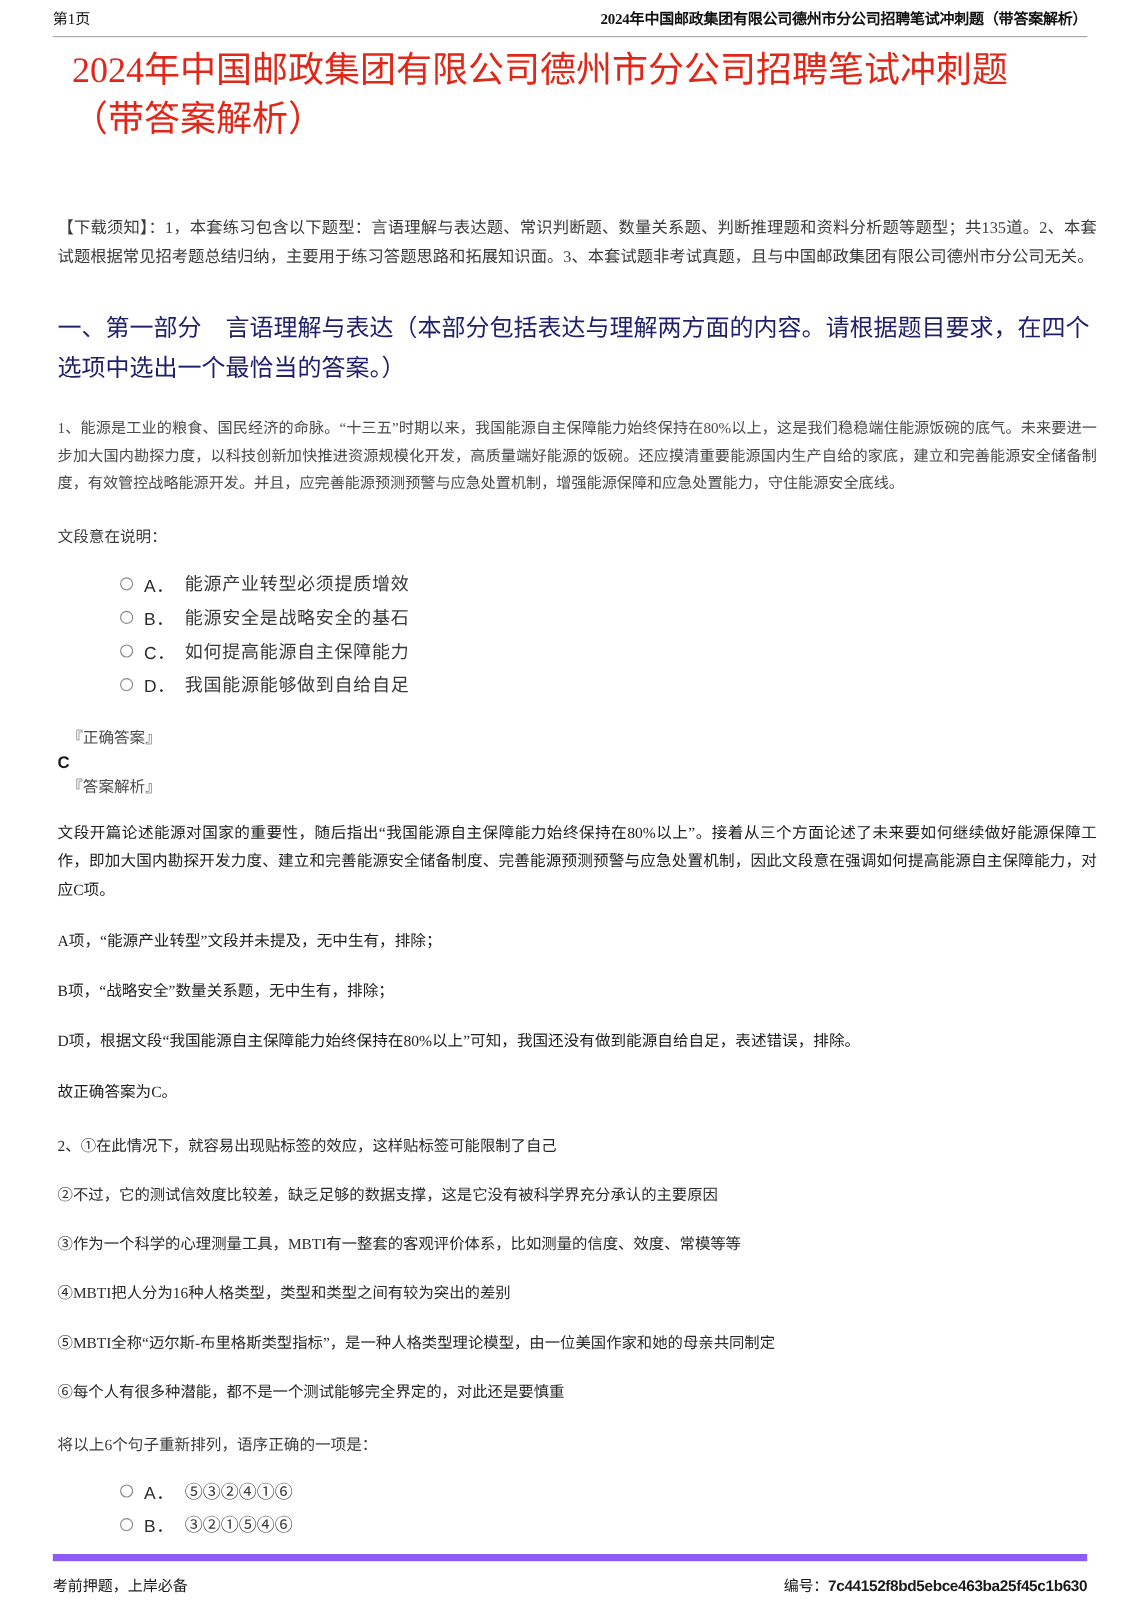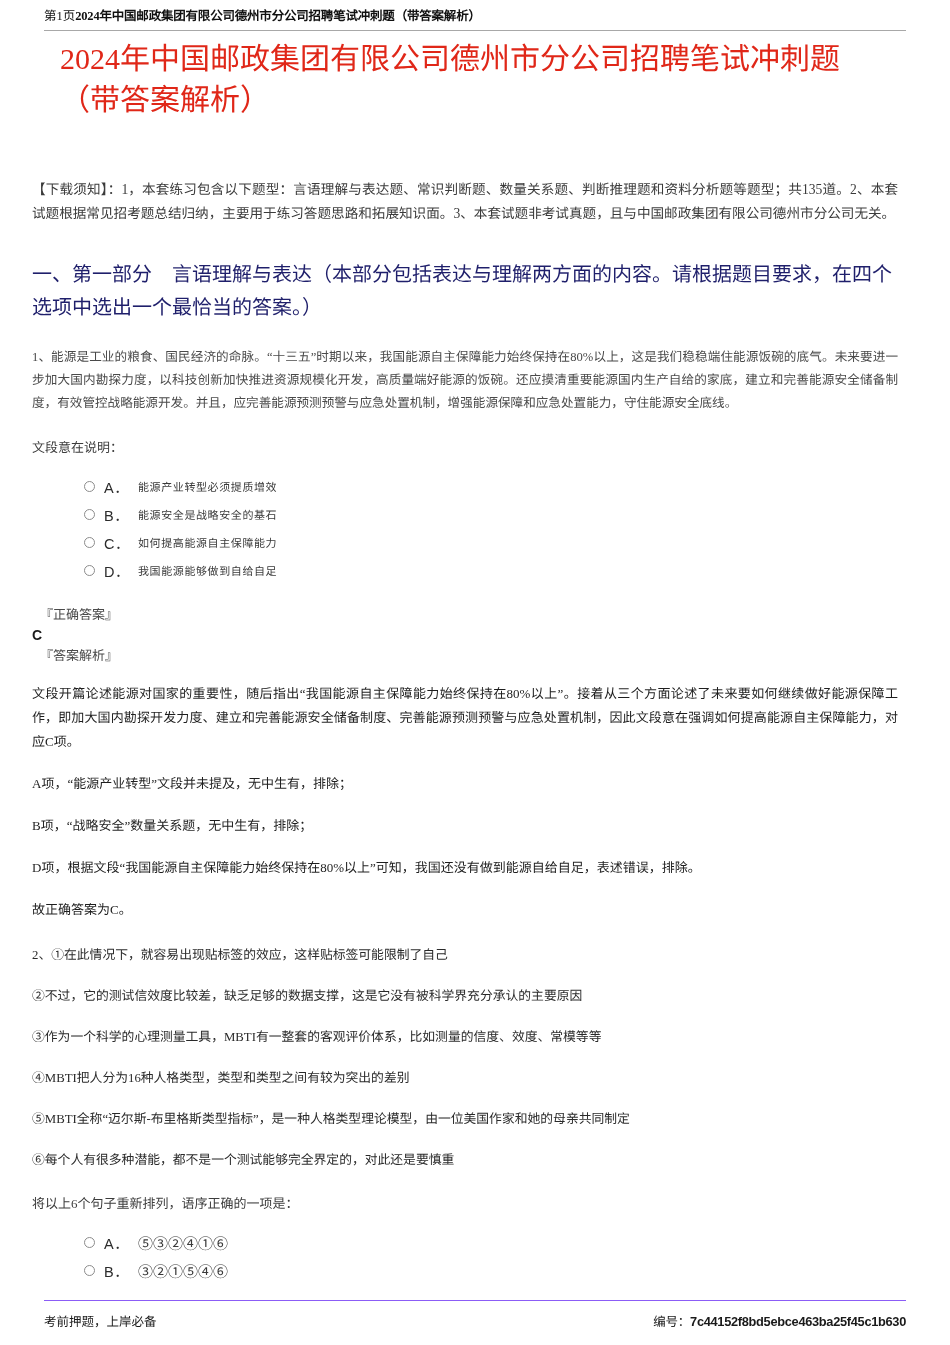--- a/index.html
+++ b/index.html
@@ -27,20 +27,21 @@
   
   .running-header {
     position: absolute;
     top: 8px;
     left: 44px;
     right: 44px;
     height: 22px;
     border-bottom: 1px solid #a8a8a8;
     display: flex;
     align-items: flex-start;
+    justify-content: space-between;
     font-size: 12.5px;
     line-height: 16px;
     color: #111;
     font-family: "Liberation Serif", "DejaVu Serif", serif;
   }
   .running-header .page-no {
     white-space: nowrap;
     letter-spacing: 0px;
   }
   .running-header .doc-title {
@@ -63,21 +64,21 @@
     letter-spacing: 0px;
   }
   .main-title .line2 {
     display: block;
   }
 
   
   .content {
     position: absolute;
     top: 178px;
-    left: 32px;
+    left: 48px;
     width: 866px;
   }
 
   .notice {
     font-size: 13.6px;
     line-height: 24px;
     color: #3b3b3b;
     text-align: justify;
     letter-spacing: 0px;
   }
@@ -128,21 +129,21 @@
   }
   .opt-letter {
     font-family: "Liberation Sans", "DejaVu Sans", sans-serif;
     font-size: 14.5px;
     color: #2b2b2b;
     width: 34px;
     flex: 0 0 auto;
     letter-spacing: 0.5px;
   }
   .opt-text {
-    font-size: 11px;
+    font-size: 15px;
     color: #3a3a3a;
     letter-spacing: 0.6px;
     font-family: "Liberation Serif", "DejaVu Serif", serif;
   }
   .opt-text.seq {
     font-size: 15px;
     letter-spacing: 0px;
   }
 
   
@@ -186,21 +187,21 @@
   }
   .statement.first { margin-top: 22px; }
 
   
   .footer {
     position: absolute;
     left: 44px;
     right: 44px;
     bottom: 14px;
     height: 26px;
-    border-top: 1px solid #8b5cf6;
+    border-top: 6px solid #8b5cf6;
     display: flex;
     align-items: flex-end;
     justify-content: space-between;
     font-size: 12.5px;
     line-height: 18px;
     color: #1a1a1a;
     padding-top: 4px;
   }
   .footer .slogan { white-space: nowrap; }
   .footer .serial { white-space: nowrap; letter-spacing: -0.2px; }

